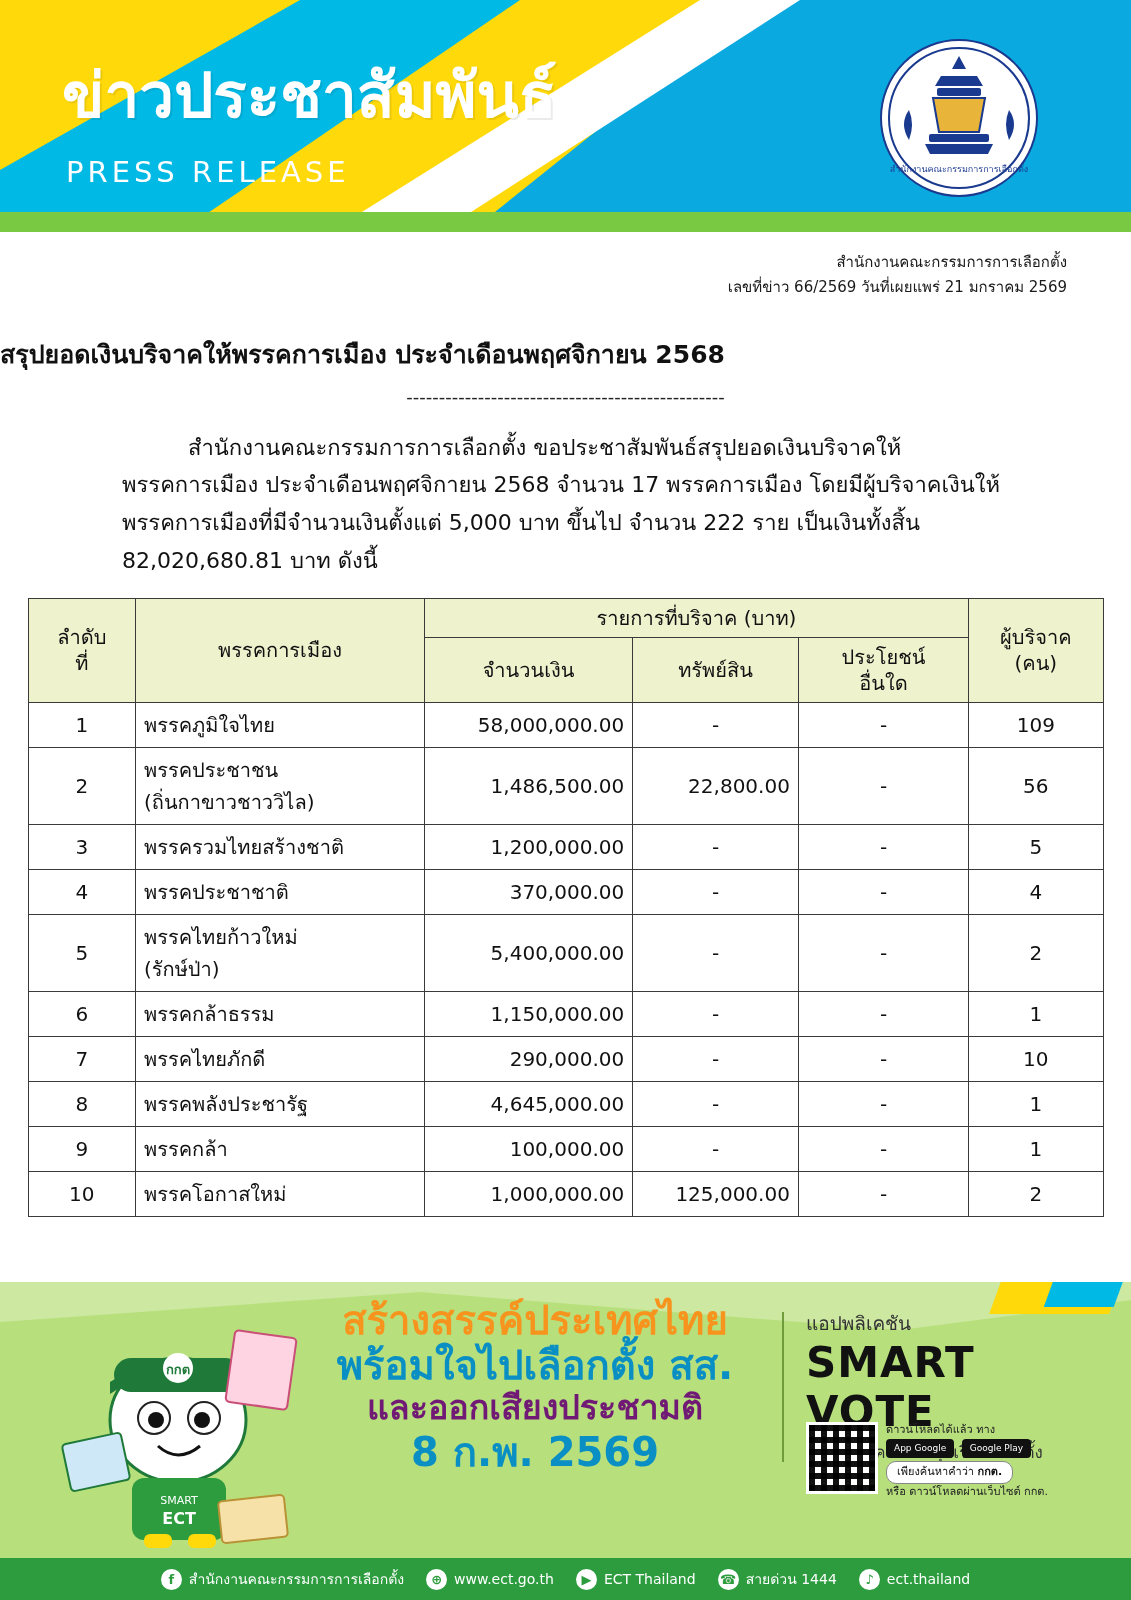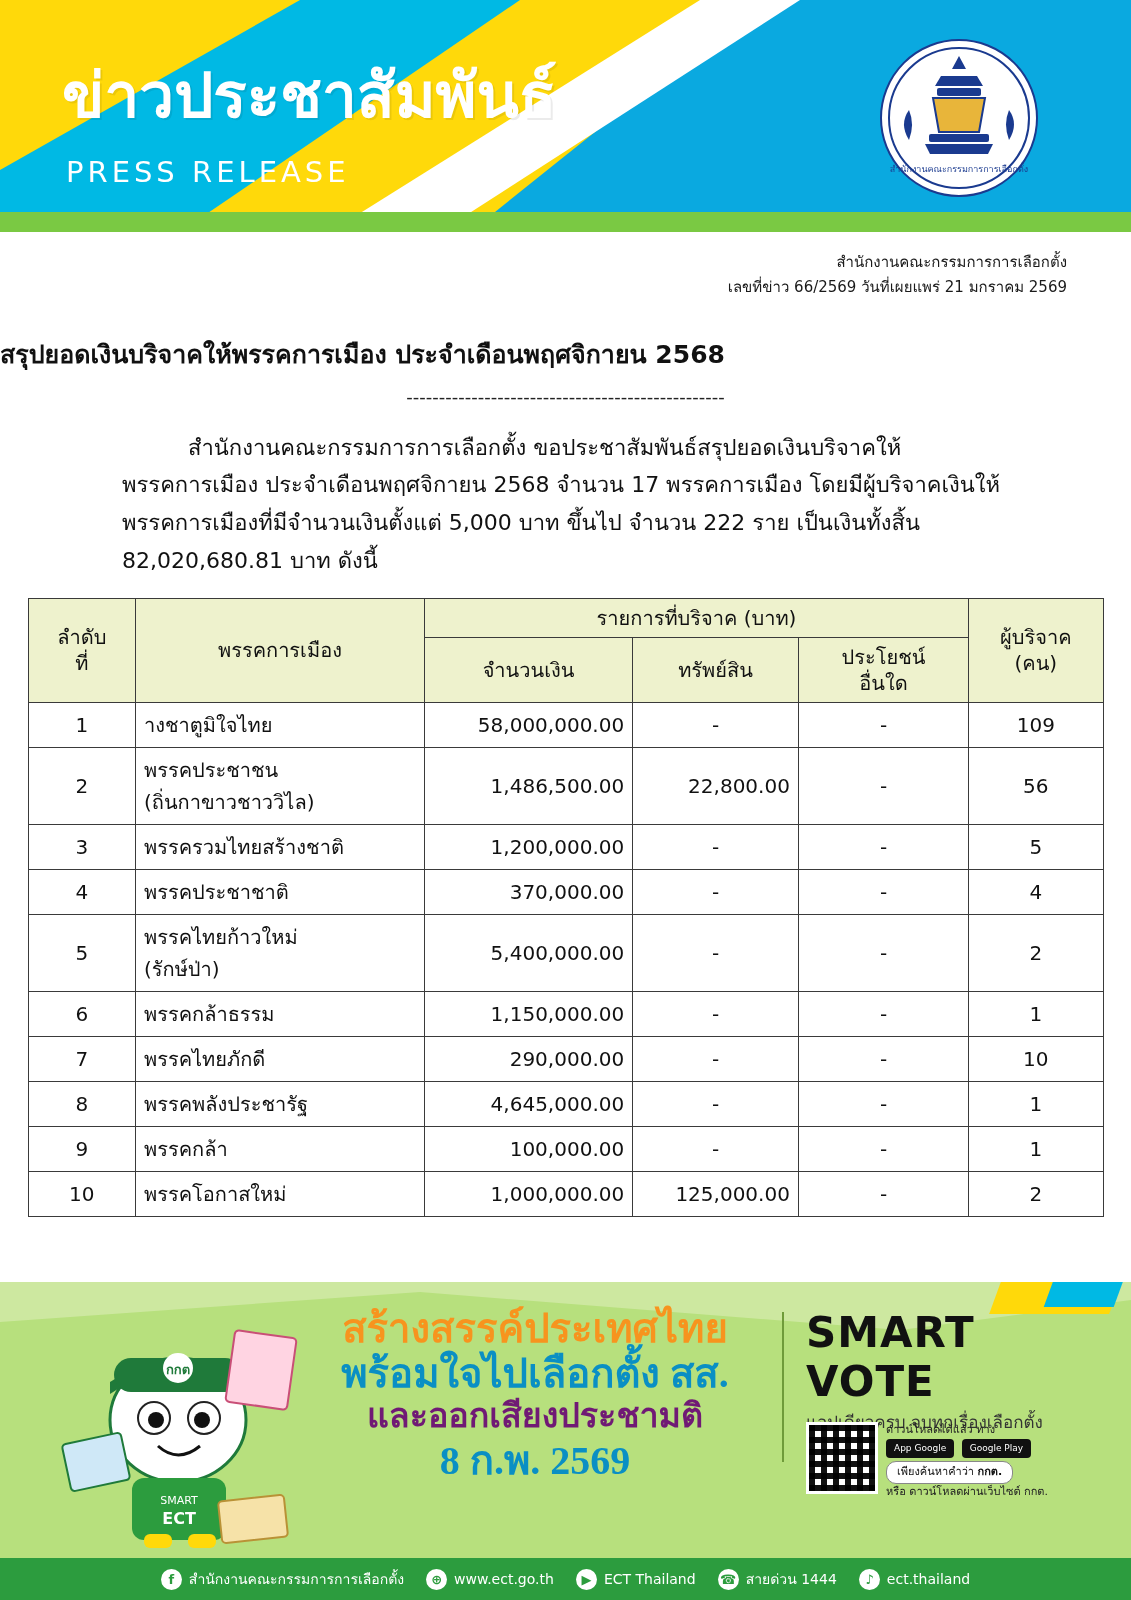--- a/index.html
+++ b/index.html
@@ -157,24 +157,23 @@
   }
   .ftr-topright-cyan {
     position: absolute; right: 0; top: -70px; width: 70px; height: 95px;
     background: #00b9e4;
     transform: skewX(-20deg);
   }
   .mascot {
     position: absolute; left: 58px; bottom: 48px; width: 250px; height: 250px;
   }
   .slogan {
-    position: absolute; left: 300px; top: 25px; width: 470px;
+    position: absolute; left: 300px; top: 16px; width: 470px;
     text-align: center;
     line-height: 1.12;
-    font-family: Liberation Serif, serif;
   }
   .slogan .l1 { font-size: 40px; font-weight: bold; color: #f7941e; }
   .slogan .l2 { font-size: 40px; font-weight: bold; color: #0a8fc4; }
   .slogan .l3 { font-size: 34px; font-weight: bold; color: #701a75; }
   .slogan .l4 { font-size: 40px; font-weight: bold; color: #0a8fc4; margin-top: 4px; }
   .vline {
     position: absolute; left: 782px; top: 30px; width: 2px; height: 150px; background: #6f9b3a;
   }
   .smartvote {
     position: absolute; left: 806px; top: 26px; width: 290px; color: #1a1a1a;
@@ -274,21 +273,21 @@
       <th class="col-asset" style="text-align:center">ทรัพย์สิน</th>
       <th class="col-other">
         <span>ประโยชน์</span><br>
         <span>อื่นใด</span>
       </th>
     </tr>
   </thead>
   <tbody id="table-body">
       <tr>
         <td class="col-no">1</td>
-        <td class="col-party"><span>างชาตูมิใจไทย</span></td>
+        <td class="col-party"><span>พรรคภูมิใจไทย</span></td>
         <td class="col-money">58,000,000.00</td>
         <td class="col-asset dash">-</td>
         <td class="col-other">-</td>
         <td class="col-people">109</td>
       </tr>
       <tr>
         <td class="col-no">2</td>
         <td class="col-party"><span>พรรคประชาชน</span><span class="party2">(ถิ่นกาขาวชาววิไล)</span></td>
         <td class="col-money">1,486,500.00</td>
         <td class="col-asset">22,800.00</td>
@@ -391,20 +390,21 @@
   <div class="slogan">
     <div class="l1">สร้างสรรค์ประเทศไทย</div>
     <div class="l2">พร้อมใจไปเลือกตั้ง สส.</div>
     <div class="l3">และออกเสียงประชามติ</div>
     <div class="l4">8 ก.พ. 2569</div>
   </div>
 
   <div class="vline"></div>
 
   <div class="smartvote">
+    <div class="sv1">แอปพลิเคชัน</div>
     <div class="sv2">SMART VOTE</div>
     <div class="sv3">แอปเดียวครบ จบทุกเรื่องเลือกตั้ง</div>
   </div>
 
   <div class="qrbox">
     <div class="qr"></div>
     <div class="qr-side">
       <div>ดาวน์โหลดได้แล้ว ทาง</div>
       <div>
         <span class="store-badge">App Google</span>

